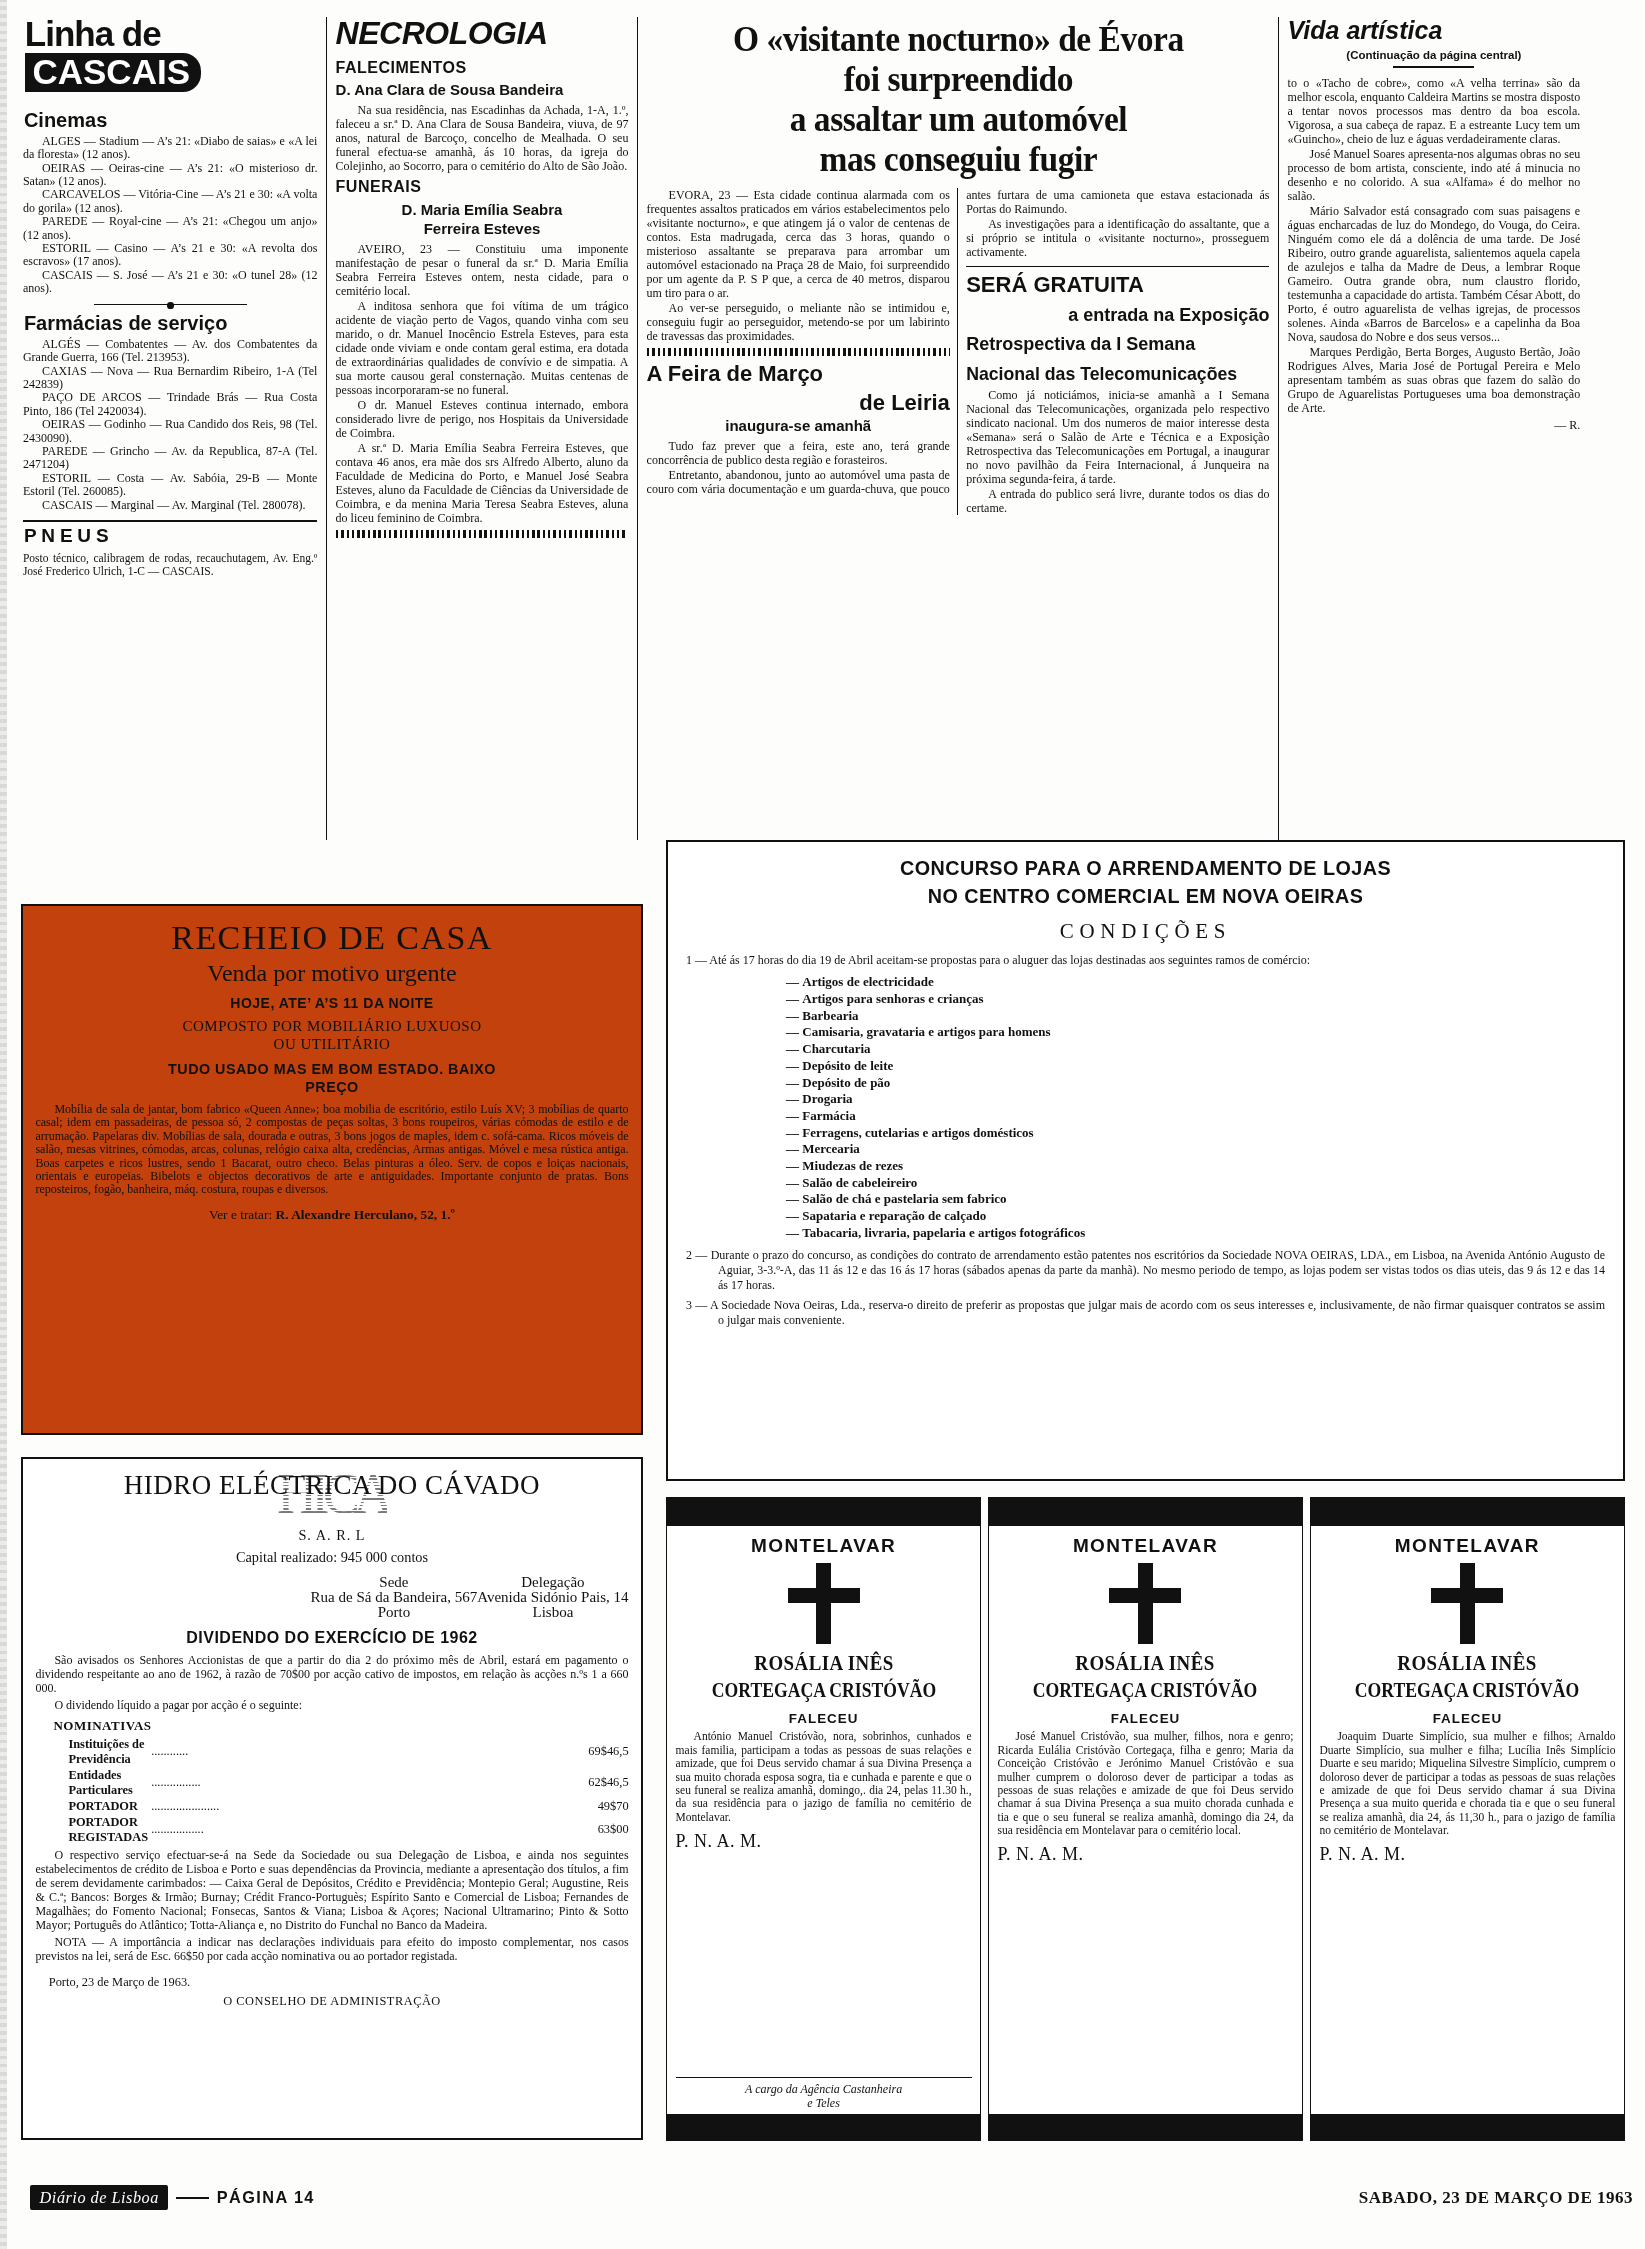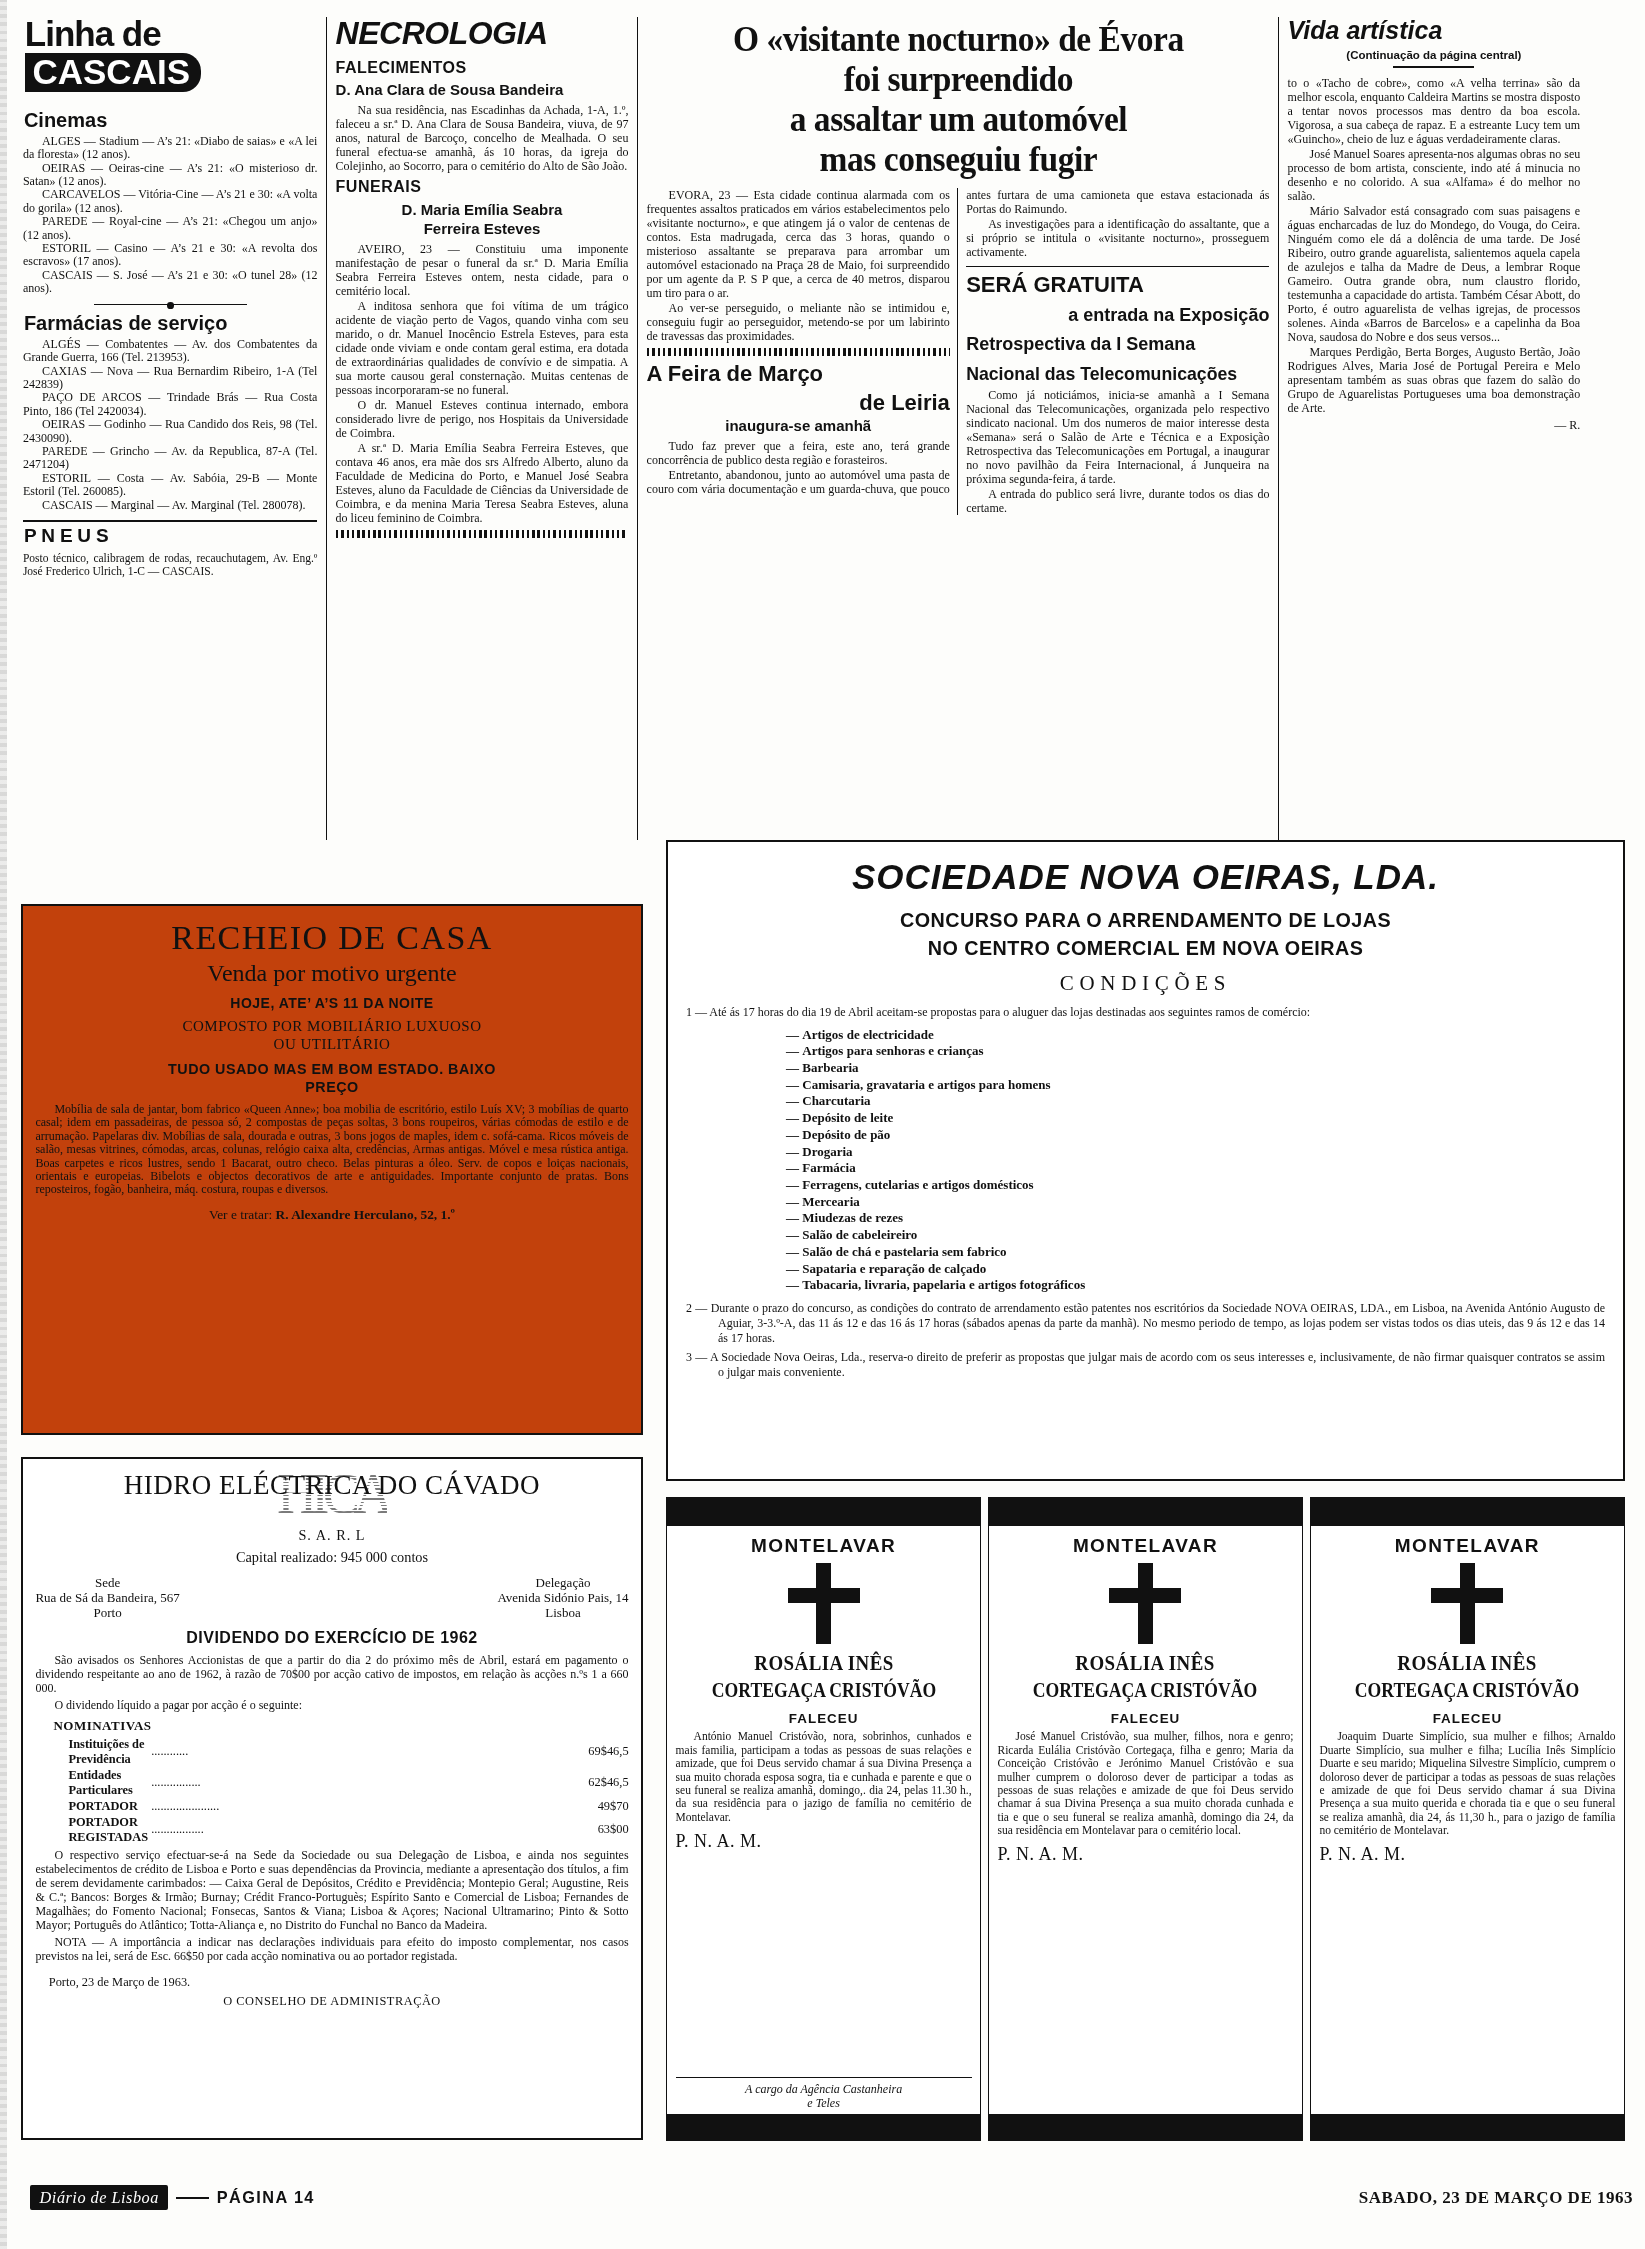--- a/index.html
+++ b/index.html
@@ -231,21 +231,21 @@
     color:#111;opacity:.55;
     background:repeating-linear-gradient(0deg,#111 0 1.4px,#fff 1.4px 3.3px);
     -webkit-background-clip:text;background-clip:text;color:transparent;
   }
   .hidro-logo .name{
     position:relative;z-index:2;
     font-family:"Liberation Serif", serif;font-size:27px;letter-spacing:0.5px;
   }
   .ad-hidro .sarl{text-align:center;font-size:14.3px;letter-spacing:1px;margin:7.7px 0 1.9px;}
   .ad-hidro .cap{text-align:center;font-size:14.3px;margin:4.8px 0 8.6px;}
-  .ad-hidro .addr{display:flex;justify-content:space-between;text-align:center;font-size:13px;line-height:15.3px;margin:2.9px 0 8.6px;}
+  .ad-hidro .addr{display:flex;justify-content:flex-end;text-align:center;font-size:15px;line-height:15.3px;margin:2.9px 0 8.6px;}
   .ad-hidro .divid{
     font-family:"Liberation Sans", sans-serif;font-weight:bold;
     font-size:16px;text-align:center;letter-spacing:0.5px;margin:4.8px 0 5.7px;
   }
   .ad-hidro p{font-size:12px;line-height:14px;text-align:justify;text-indent:19px;margin:2.9px 0;}
   .ad-hidro .tbl-h{font-family:"Liberation Serif",serif;font-weight:bold;font-size:13px;letter-spacing:0.5px;margin:6.7px 0 1.9px 18px;}
   .ad-hidro table{width:100%;border-collapse:collapse;font-size:12.4px;}
   .ad-hidro td{padding:0.5px 0;}
   .ad-hidro td.lbl{padding-left:33px;font-weight:bold;}
   .ad-hidro td.dots{width:100%;}
@@ -430,21 +430,20 @@
       <div>TUDO USADO MAS EM BOM ESTADO. BAIXO</div>
       <div>PREÇO</div>
     </div>
     <p class="bodytxt">Mobília de sala de jantar, bom fabrico «Queen Anne»; boa mobilia de escritório, estilo Luís XV; 3 mobílias de quarto casal; idem em passadeiras, de pessoa só, 2 compostas de peças soltas, 3 bons roupeiros, várias cómodas de estilo e de arrumação. Papelaras div. Mobílias de sala, dourada e outras, 3 bons jogos de maples, idem c. sofá-cama. Ricos móveis de salão, mesas vitrines, cómodas, arcas, colunas, relógio caixa alta, credências, Armas antigas. Móvel e mesa rústica antiga. Boas carpetes e ricos lustres, sendo 1 Bacarat, outro checo. Belas pinturas a óleo. Serv. de copos e loiças nacionais, orientais e europeias. Bibelots e objectos decorativos de arte e antiguidades. Importante conjunto de pratas. Bons reposteiros, fogão, banheira, máq. costura, roupas e diversos.</p>
     <div class="contact">
       <span>Ver e tratar: </span><b>R. Alexandre Herculano, 52, 1.º</b>
     </div>
   </div>
 
   <div class="ad-oeiras">
-    <div class="h1">SOCIEDADE NOVA OEIRAS, LDA.</div>
     <div class="h2">CONCURSO PARA O ARRENDAMENTO DE LOJAS</div>
     <div class="h2">NO CENTRO COMERCIAL EM NOVA OEIRAS</div>
     <div class="h3">CONDIÇÕES</div>
     <p class="cond">1 — Até ás 17 horas do dia 19 de Abril aceitam-se propostas para o aluguer das lojas destinadas aos seguintes ramos de comércio:</p>
     <ul>
       <li>Artigos de electricidade</li>
       <li>Artigos para senhoras e crianças</li>
       <li>Barbearia</li>
       <li>Camisaria, gravataria e artigos para homens</li>
       <li>Charcutaria</li>

